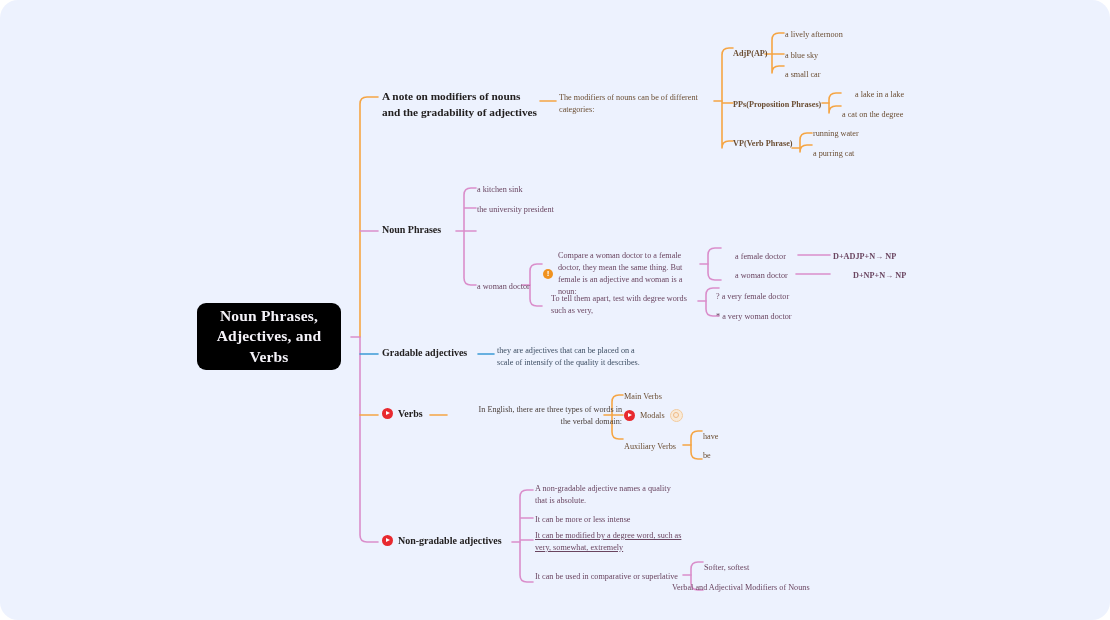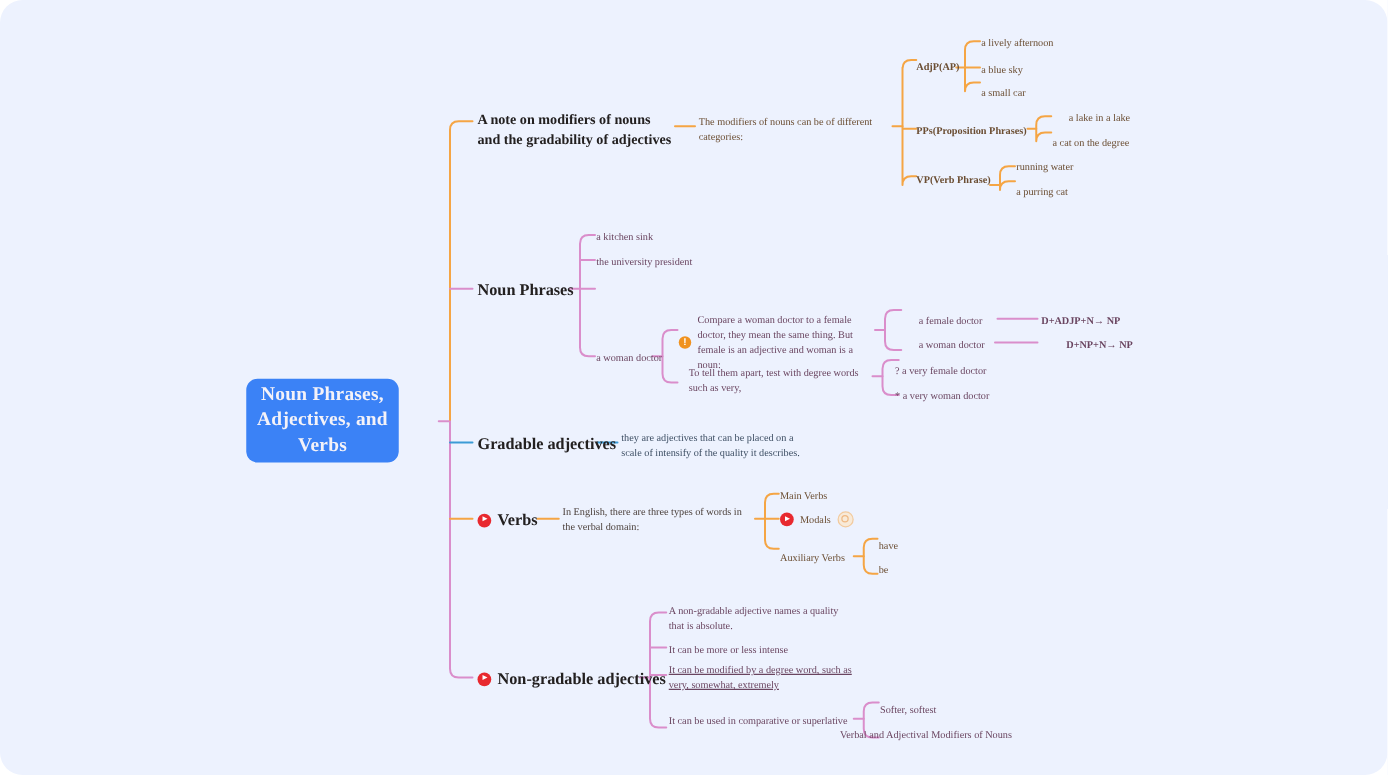--- a/index.html
+++ b/index.html
@@ -28,37 +28,37 @@
     height: 620px;
     pointer-events: none;
   }
   .node {
     position: absolute;
     box-sizing: border-box;
   }
   
   #root-node {
     left: 197px; top: 303px;
-    width: 122px; height: 67px;
-    background: #3b82f6;
+    width: 144px; height: 67px;
+    background: #000000;
     border-radius: 9px;
     color: #f4f2f8;
     font-size: 15.5px;
     font-weight: bold;
     line-height: 1.32;
     display: flex;
     align-items: center;
     justify-content: center;
     text-align: center;
     letter-spacing: .2px;
     padding: 2px 8px;
   }
   
   .topic-l1 {
-    font-size: 13px;
+    font-size: 10px;
     font-weight: bold;
     color: #232020;
     white-space: nowrap;
     display: flex;
     align-items: center;
     gap: 5px;
   }
   .topic-l1.wrap { white-space: normal; font-size: 11.3px; line-height: 1.42; }
   
   .txt {
@@ -303,21 +303,21 @@
     <span>Gradable adjectives</span>
   </div>
   <div class="node txt blue" style="left:497px; top:345px; width:154px;">
     <span>they are adjectives that can be placed on a scale of intensify of the quality it describes.</span>
   </div>
 
   <div class="node topic-l1" style="left:382px; top:408px;">
     <span class="ico ico-red"></span>
     <span>Verbs</span>
   </div>
-  <div class="node txt dark" style="left:450px; top:404px; width:152px;">
+  <div class="node txt dark" style="left:470px; top:404px; width:152px;text-align:right;">
     <span>In English, there are three types of words in the verbal domain:</span>
   </div>
 
   <div class="node txt orange nowrap" style="left:624px; top:391px;">
     <span>Main Verbs</span>
   </div>
 
   <div class="node" style="left:624px; top:409px; display:flex; gap:5px; align-items:center;">
     <span class="ico ico-red"></span>
     <span class="txt orange nowrap">Modals</span>

